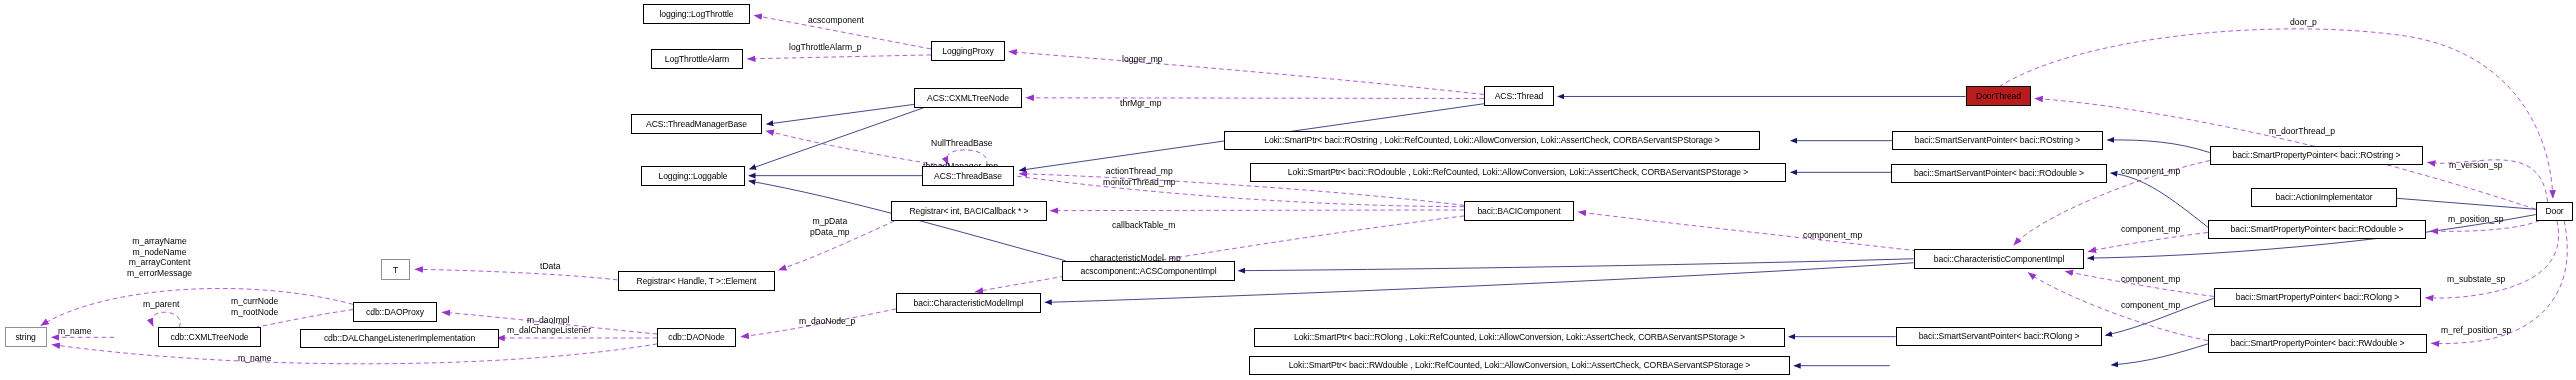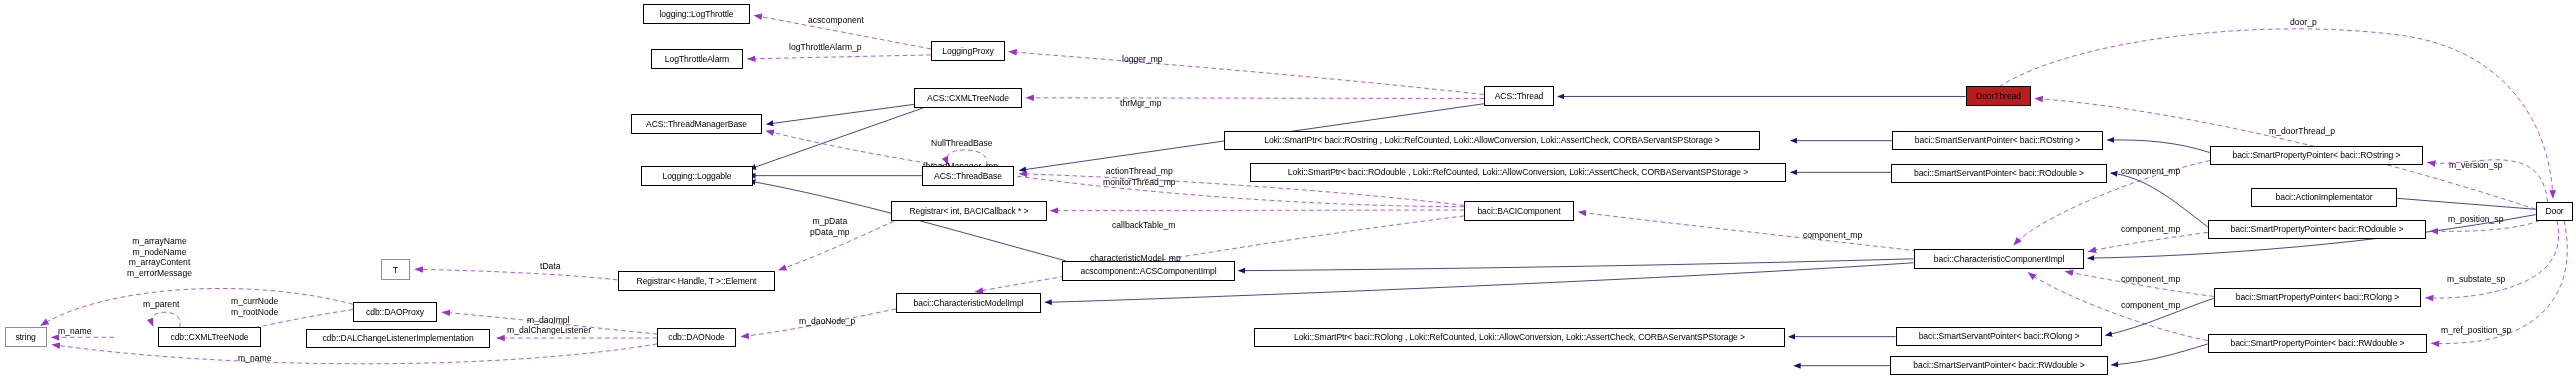--- a/index.html
+++ b/index.html
@@ -78,45 +78,45 @@
       <path d="M 535 469 C 470 478, 400 494, 336 506" class="dashed" marker-end="url(#arrow-dashed)"></path>
       <path d="M 535 461 C 380 420, 160 432, 62 493" class="dashed" marker-end="url(#arrow-dashed)"></path>
     </svg>
 <div class="node" style="left: 643px; top: 4px; width: 107px; height: 20px;">logging::LogThrottle</div>
     <div class="node" style="left: 651px; top: 49px; width: 92px; height: 20px;">LogThrottleAlarm</div>
     <div class="node" style="left: 931px; top: 41px; width: 74px; height: 20px;">LoggingProxy</div>
     <div class="node" style="left: 914px; top: 88px; width: 108px; height: 20px;">ACS::CXMLTreeNode</div>
     <div class="node" style="left: 631px; top: 114px; width: 131px; height: 20px;">ACS::ThreadManagerBase</div>
     <div class="node" style="left: 1484px; top: 86px; width: 70px; height: 20px;">ACS::Thread</div>
     <div class="node current" style="left: 1966px; top: 86px; width: 65px; height: 20px;">DoorThread</div>
-    <div class="node" style="left: 641px; top: 166px; width: 112px; height: 20px;">Logging::Loggable</div>
+    <div class="node" style="left: 641px; top: 166px; width: 104px; height: 20px;">Logging::Loggable</div>
     <div class="node" style="left: 922px; top: 166px; width: 92px; height: 20px;">ACS::ThreadBase</div>
     <div class="node" style="left: 891px; top: 201px; width: 156px; height: 20px;">Registrar&lt; int, BACICallback * &gt;</div>
     <div class="node" style="left: 1464px; top: 201px; width: 110px; height: 20px;">baci::BACIComponent</div>
     <div class="node" style="left: 1224px; top: 131px; width: 536px; height: 18.5px;">Loki::SmartPtr&lt; baci::ROstring , Loki::RefCounted, Loki::AllowConversion, Loki::AssertCheck, CORBAServantSPStorage &gt;</div>
     <div class="node" style="left: 1250px; top: 163px; width: 536px; height: 18.5px;">Loki::SmartPtr&lt; baci::ROdouble , Loki::RefCounted, Loki::AllowConversion, Loki::AssertCheck, CORBAServantSPStorage &gt;</div>
     <div class="node" style="left: 1892px; top: 131px; width: 211px; height: 18.5px;">baci::SmartServantPointer&lt; baci::ROstring &gt;</div>
     <div class="node" style="left: 1891px; top: 164px; width: 216px; height: 18.5px;">baci::SmartServantPointer&lt; baci::ROdouble &gt;</div>
     <div class="node" style="left: 2210px; top: 146px; width: 213px; height: 18.5px;">baci::SmartPropertyPointer&lt; baci::ROstring &gt;</div>
     <div class="node" style="left: 2251px; top: 188px; width: 146px; height: 18.5px;">baci::ActionImplementator</div>
     <div class="node" style="left: 2208px; top: 220px; width: 218px; height: 18.5px;">baci::SmartPropertyPointer&lt; baci::ROdouble &gt;</div>
     <div class="node" style="left: 2536px; top: 202px; width: 37px; height: 18.5px;">Door</div>
     <div class="node" style="left: 1914px; top: 249px; width: 170px; height: 20px;">baci::CharacteristicComponentImpl</div>
     <div class="node" style="left: 1062px; top: 261px; width: 173px; height: 20px;">acscomponent::ACSComponentImpl</div>
     <div class="node" style="left: 896px; top: 293px; width: 145px; height: 20px;">baci::CharacteristicModelImpl</div>
     <div class="node gray" style="left: 381px; top: 259px; width: 29px; height: 21px;">T</div>
     <div class="node" style="left: 618px; top: 271px; width: 157px; height: 20px;">Registrar&lt; Handle, T &gt;::Element</div>
     <div class="node" style="left: 353px; top: 302px; width: 84px; height: 20px;">cdb::DAOProxy</div>
     <div class="node gray" style="left: 4.6px; top: 327px; width: 42px; height: 20px;">string</div>
     <div class="node" style="left: 114px; top: 327px; width: 103px; height: 20px; margin-left: 44px;">cdb::CXMLTreeNode</div>
-    <div class="node" style="left: 300px; top: 329px; width: 184px; height: 18.5px; margin-left: 6px;">cdb::DALChangeListenerImplementation</div>
+    <div class="node" style="left: 300px; top: 329px; width: 199px; height: 18.5px;">cdb::DALChangeListenerImplementation</div>
     <div class="node" style="left: 657px; top: 328px; width: 79px; height: 18.5px;">cdb::DAONode</div>
     <div class="node" style="left: 1254px; top: 328px; width: 531px; height: 18.5px;">Loki::SmartPtr&lt; baci::ROlong , Loki::RefCounted, Loki::AllowConversion, Loki::AssertCheck, CORBAServantSPStorage &gt;</div>
     <div class="node" style="left: 1896px; top: 327px; width: 206px; height: 18.5px;">baci::SmartServantPointer&lt; baci::ROlong &gt;</div>
-    <div class="node" style="left: 1890px; top: 356px; width: 218px; height: 18.5px;">baci::SmartServantPointer&lt; baci::RWdouble &gt;</div>
+    <div class="node" style="left: 1249px; top: 356px; width: 541px; height: 18.5px;">Loki::SmartPtr&lt; baci::RWdouble , Loki::RefCounted, Loki::AllowConversion, Loki::AssertCheck, CORBAServantSPStorage &gt;</div>
     <div class="node" style="left: 2214px; top: 288px; width: 207px; height: 18.5px;">baci::SmartPropertyPointer&lt; baci::ROlong &gt;</div>
     <div class="node" style="left: 2208px; top: 334px; width: 219px; height: 18.5px;">baci::SmartPropertyPointer&lt; baci::RWdouble &gt;</div>
     <div class="edge-label" style="left: 808px; top: 14.5px;">acscomponent</div>
     <div class="edge-label" style="left: 789px; top: 42px;">logThrottleAlarm_p</div>
     <div class="edge-label" style="left: 1122px; top: 54px;">logger_mp</div>
     <div class="edge-label" style="left: 1120px; top: 98px;">thrMgr_mp</div>
     <div class="edge-label" style="left: 923px; top: 161px;">threadManager_mp</div>
     <div class="edge-label" style="left: 931px; top: 138px;">NullThreadBase</div>
     <div class="edge-label" style="left: 1103px; top: 166px;">actionThread_mp
 monitorThread_mp</div>

